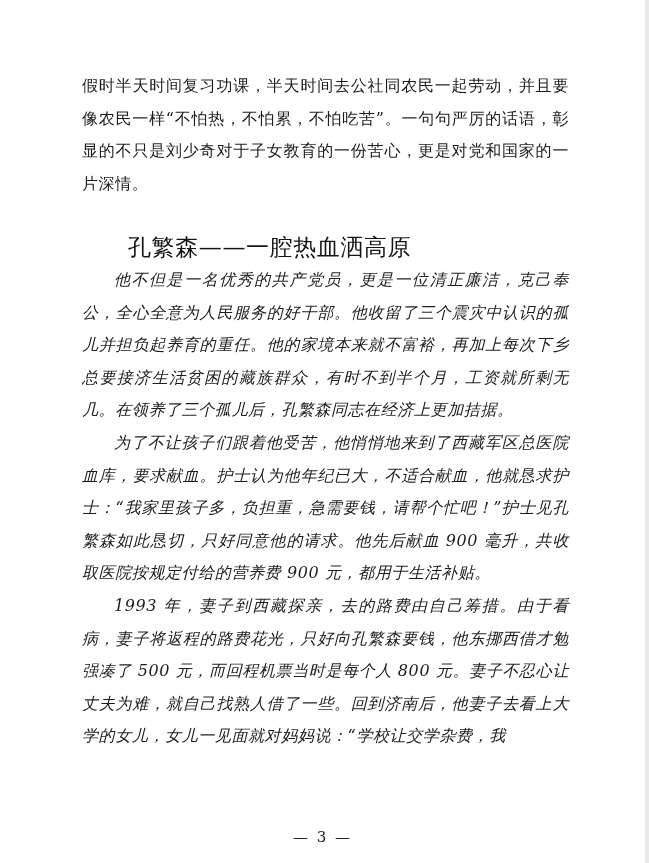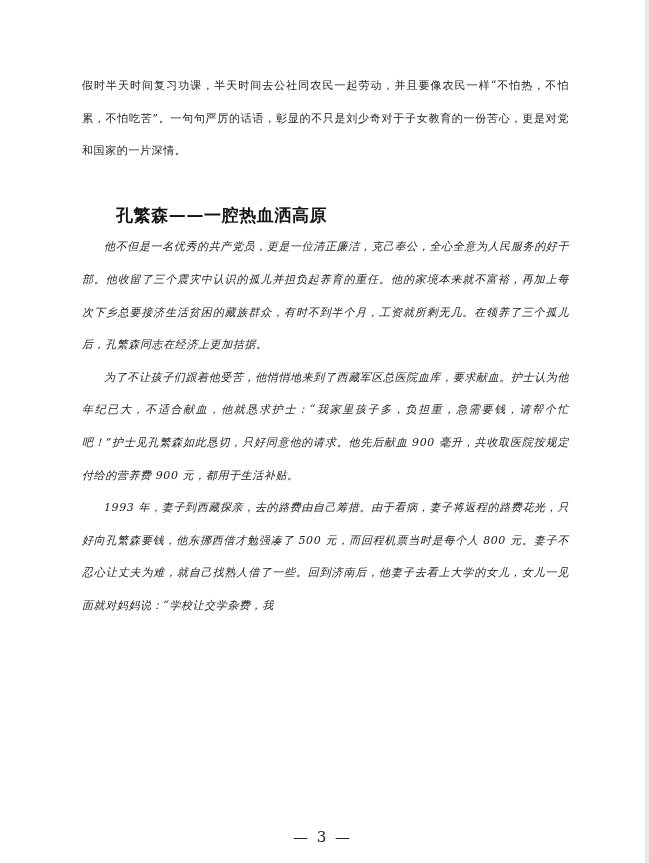--- a/index.html
+++ b/index.html
@@ -18,36 +18,36 @@
     font-family: "DejaVu Serif", "Liberation Serif", serif;
   }
   .content {
     position: absolute;
     left: 82px;
     top: 70px;
     width: 487px;
   }
   .para {
     margin: 0;
-    font-size: 11px;
+    font-size: 16px;
     line-height: 32.6px;
     color: #1c1c1c;
     text-align: justify;
     letter-spacing: 0.6px;
     word-break: break-all;
   }
   .para.indent {
     text-indent: 2em;
     font-style: italic;
   }
   .heading {
     margin: 31px 0 0 0;
-    font-size: 17px;
+    font-size: 23px;
     line-height: 32.6px;
-    font-weight: 700;
+    font-weight: 400;
     color: #141414;
     text-indent: 2em;
     letter-spacing: 0.6px;
   }
   .footer {
     position: absolute;
     left: 0;
     right: 0;
     bottom: 17px;
     text-align: center;

